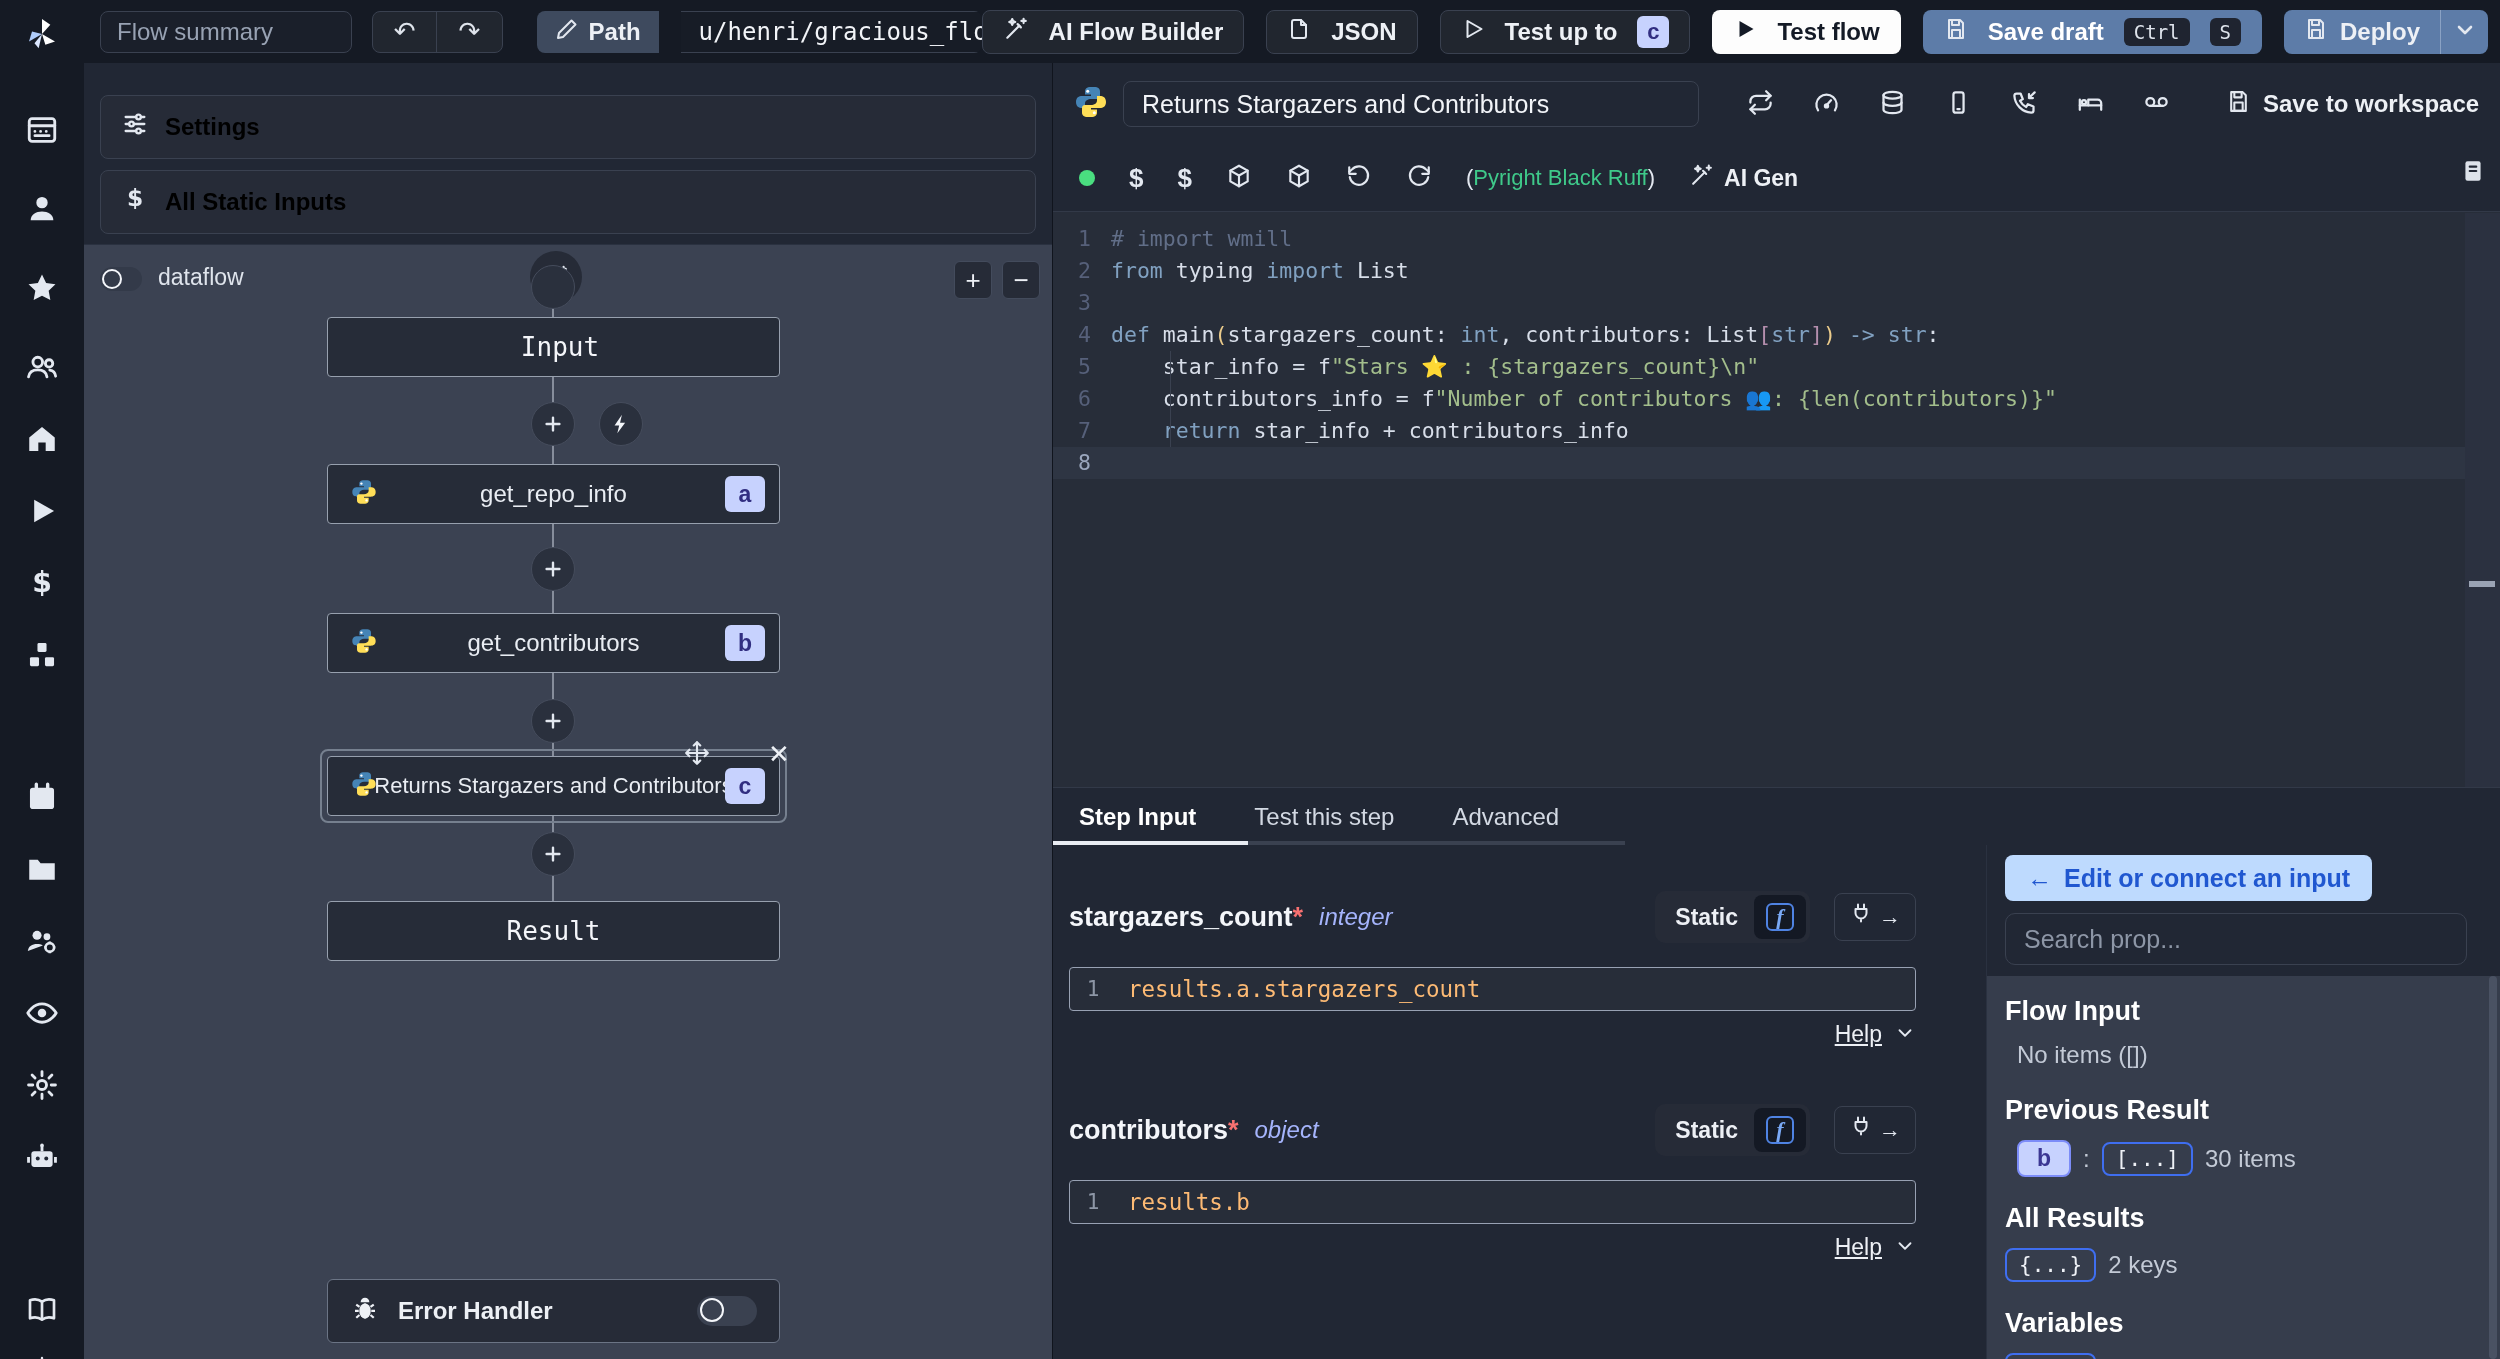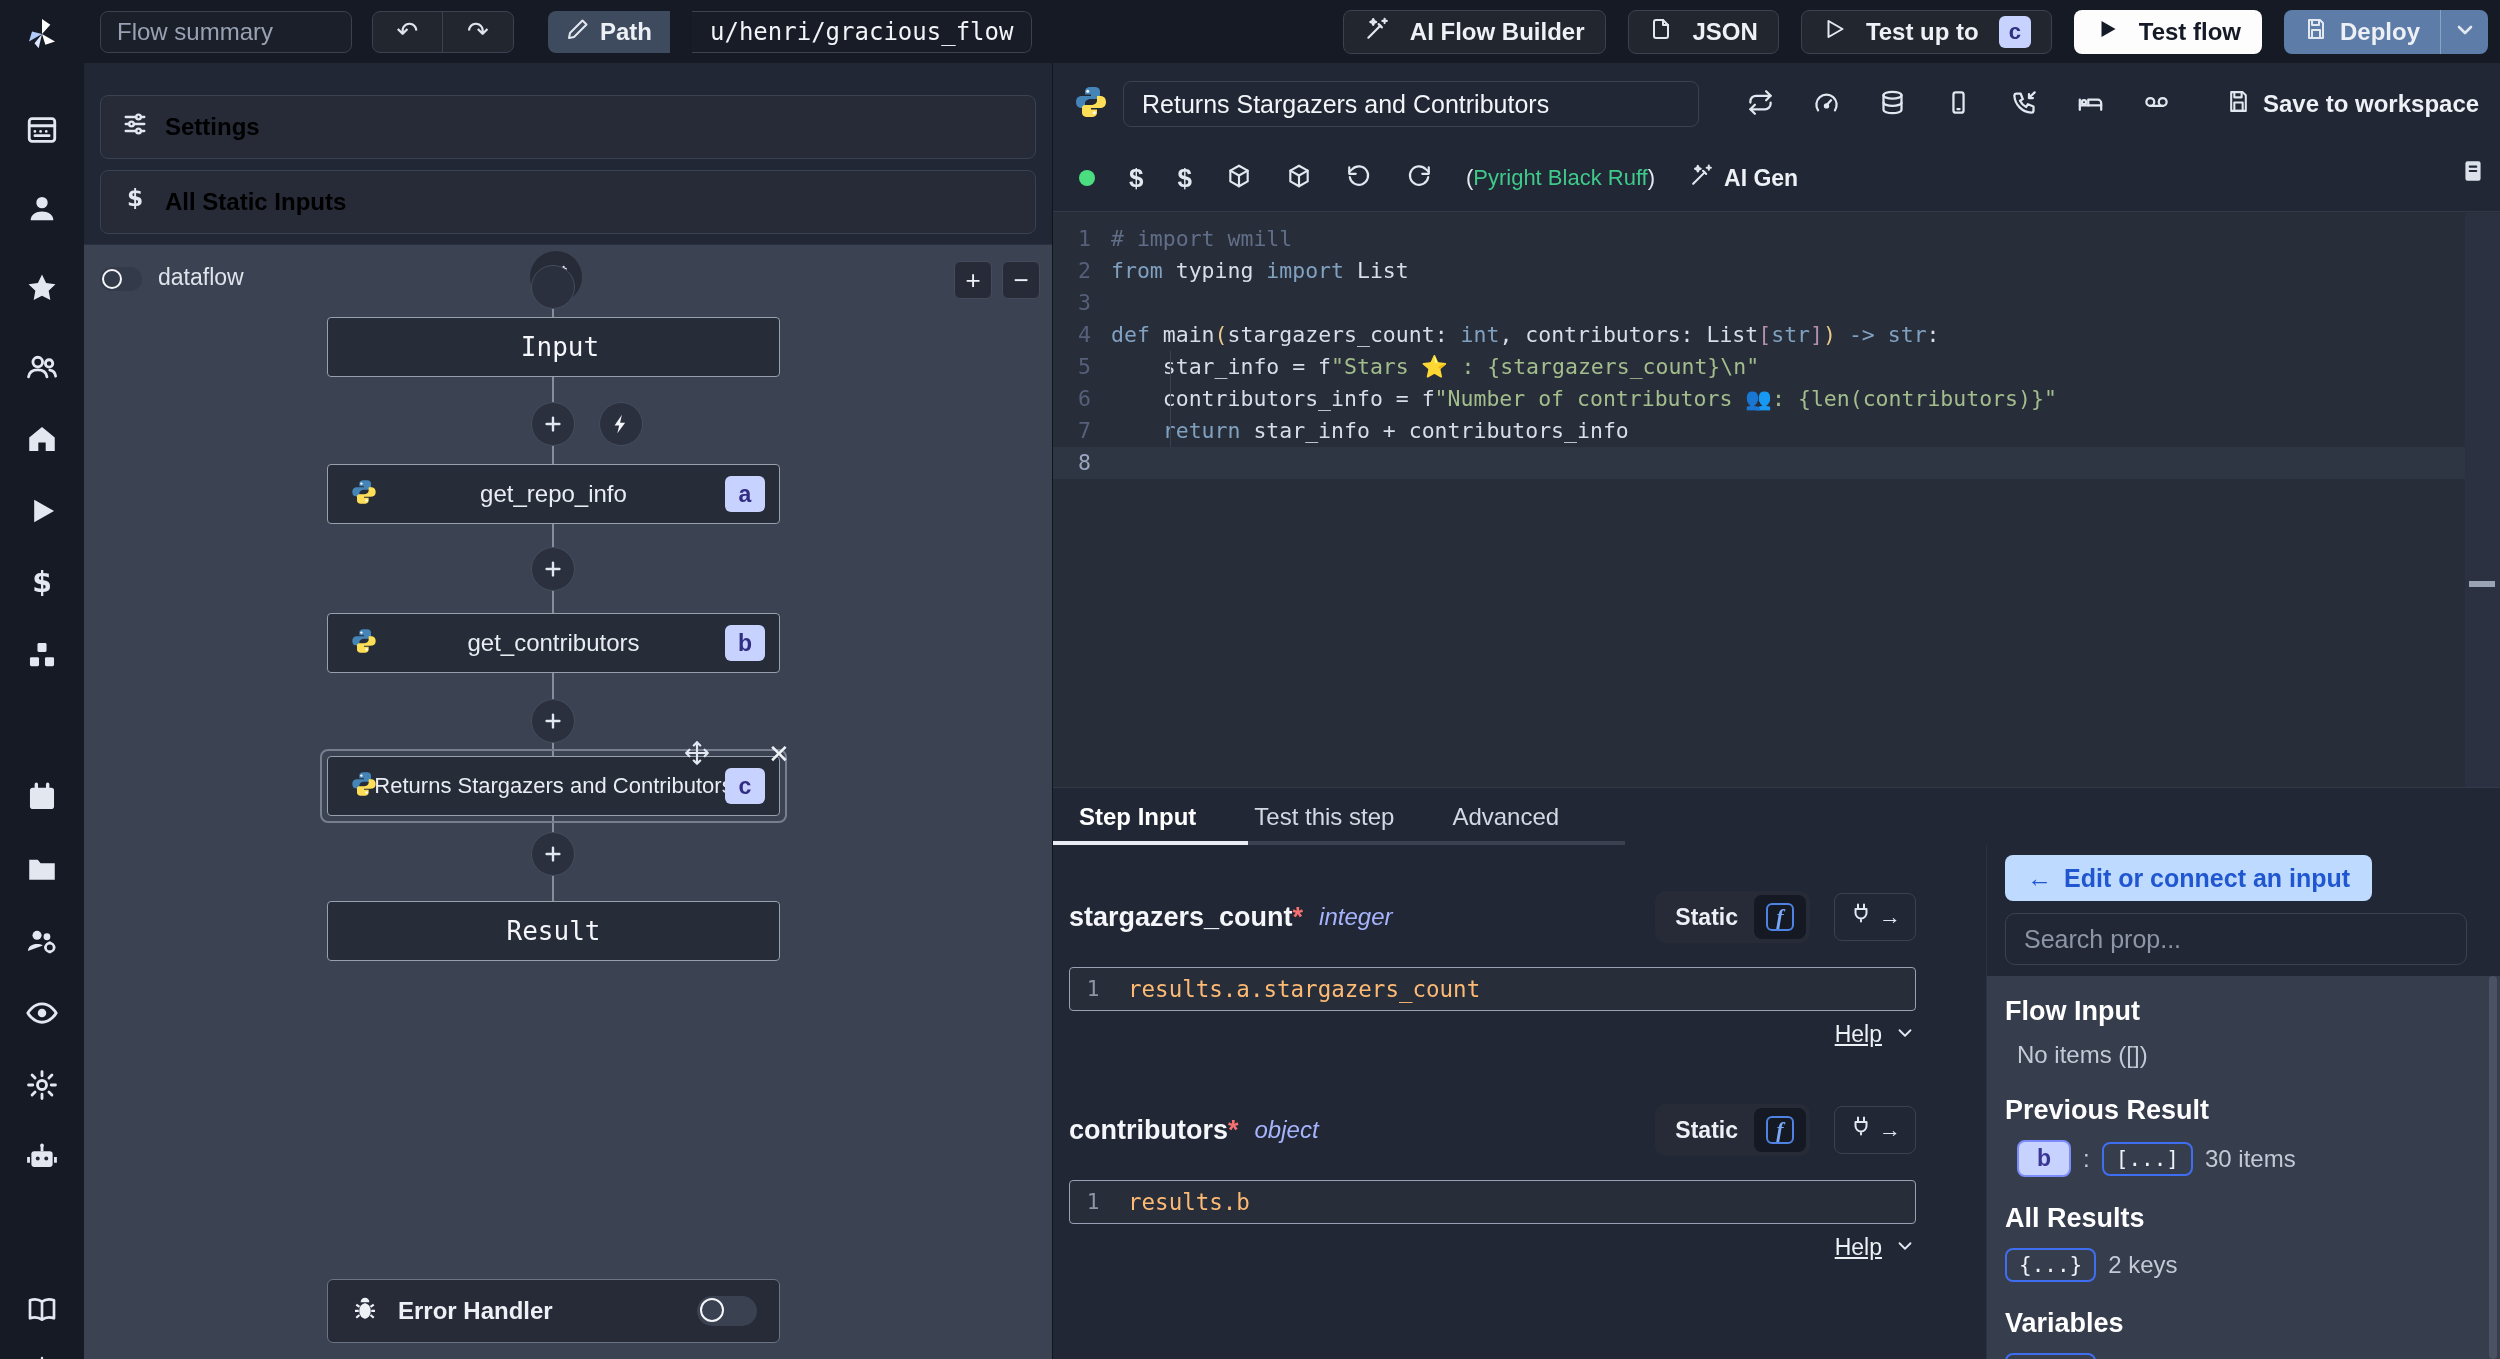--- a/index.html
+++ b/index.html
@@ -325,20 +325,30 @@
             </svg></span>
         <span>Test up to</span>
         <span class="badge-c">c</span>
       </button>
       <button class="btn btn-white">
         <span><svg width="24" height="24" viewBox="0 0 24 24">
               <path d="M6.5 4l14 8-14 8z" fill="#141a26"></path>
             </svg></span>
         <span>Test flow</span>
       </button>
+      <button class="btn btn-slate">
+        <span><svg class="ic" width="24" height="24" viewBox="0 0 24 24">
+              <path d="M5 3h11l3 3v15H5z"></path>
+              <path d="M8 3v5h7V3"></path>
+              <rect x="8" y="13" width="8" height="8"></rect>
+            </svg></span>
+        <span>Save draft</span>
+        <span class="kbd">Ctrl</span>
+        <span class="kbd">S</span>
+      </button>
       <div class="deploy-group">
         <div class="deploy-main">
           <span><svg class="ic" width="24" height="24" viewBox="0 0 24 24">
                 <path d="M5 3h11l3 3v15H5z"></path>
                 <path d="M8 3v5h7V3"></path>
                 <rect x="8" y="13" width="8" height="8"></rect>
               </svg></span>
           <span>Deploy</span>
         </div>
         <div class="deploy-caret">

